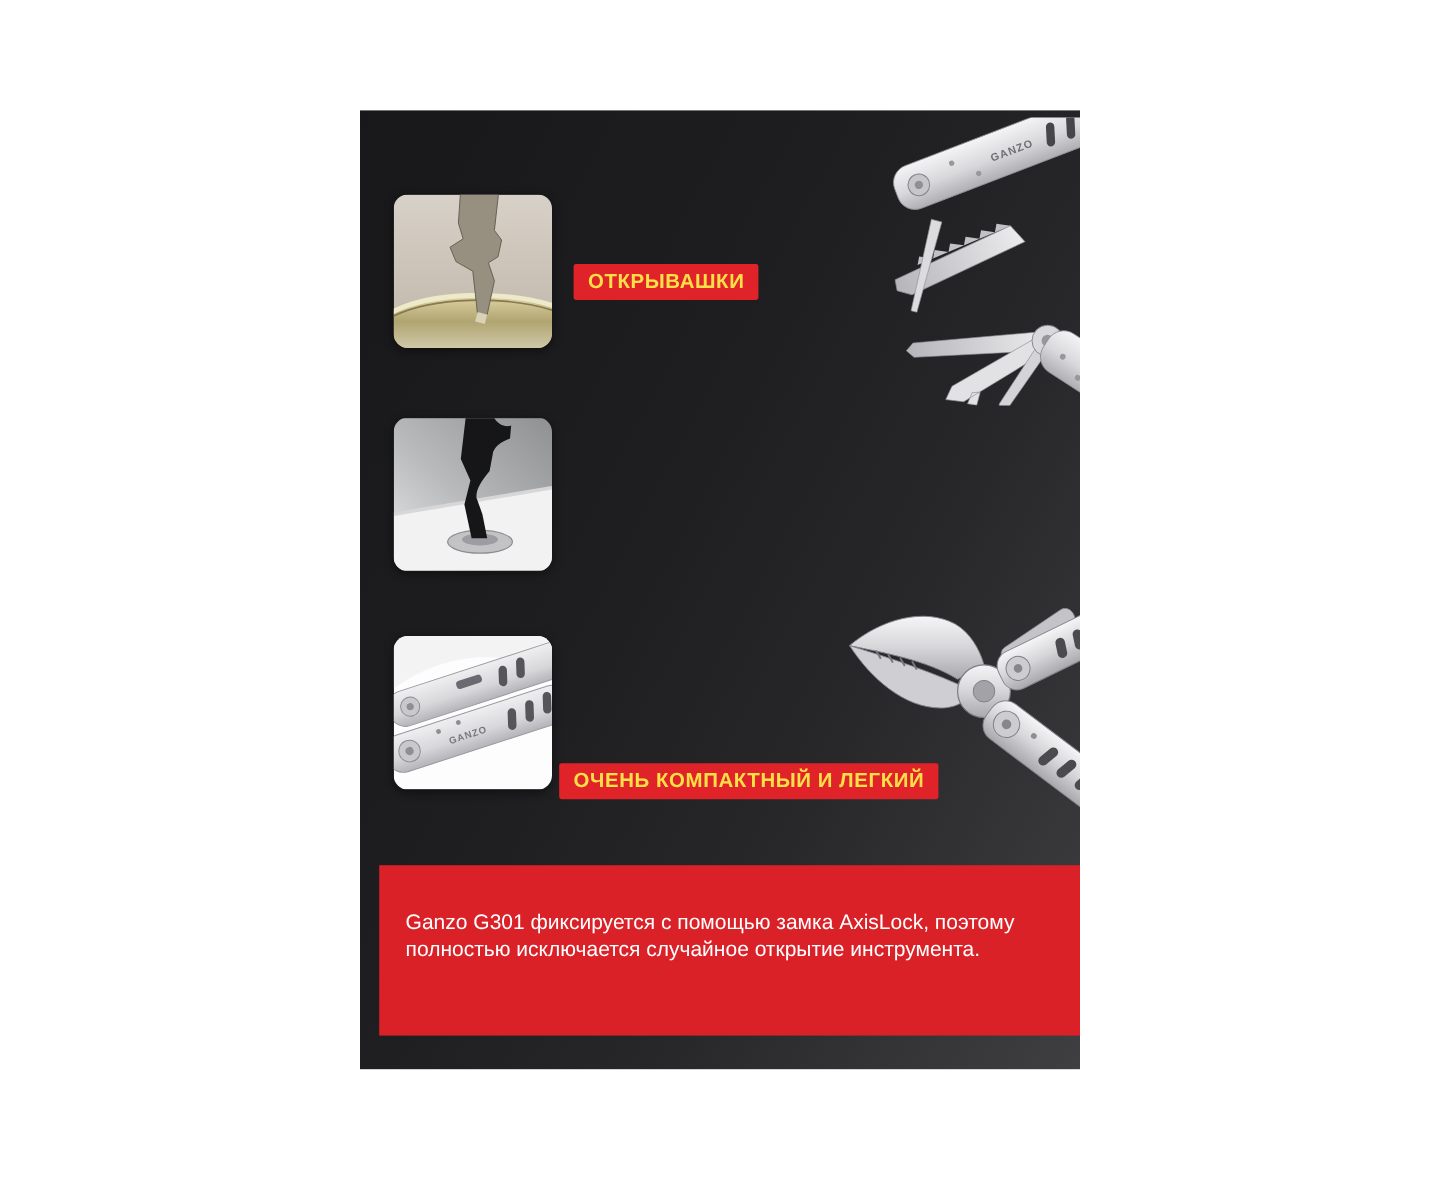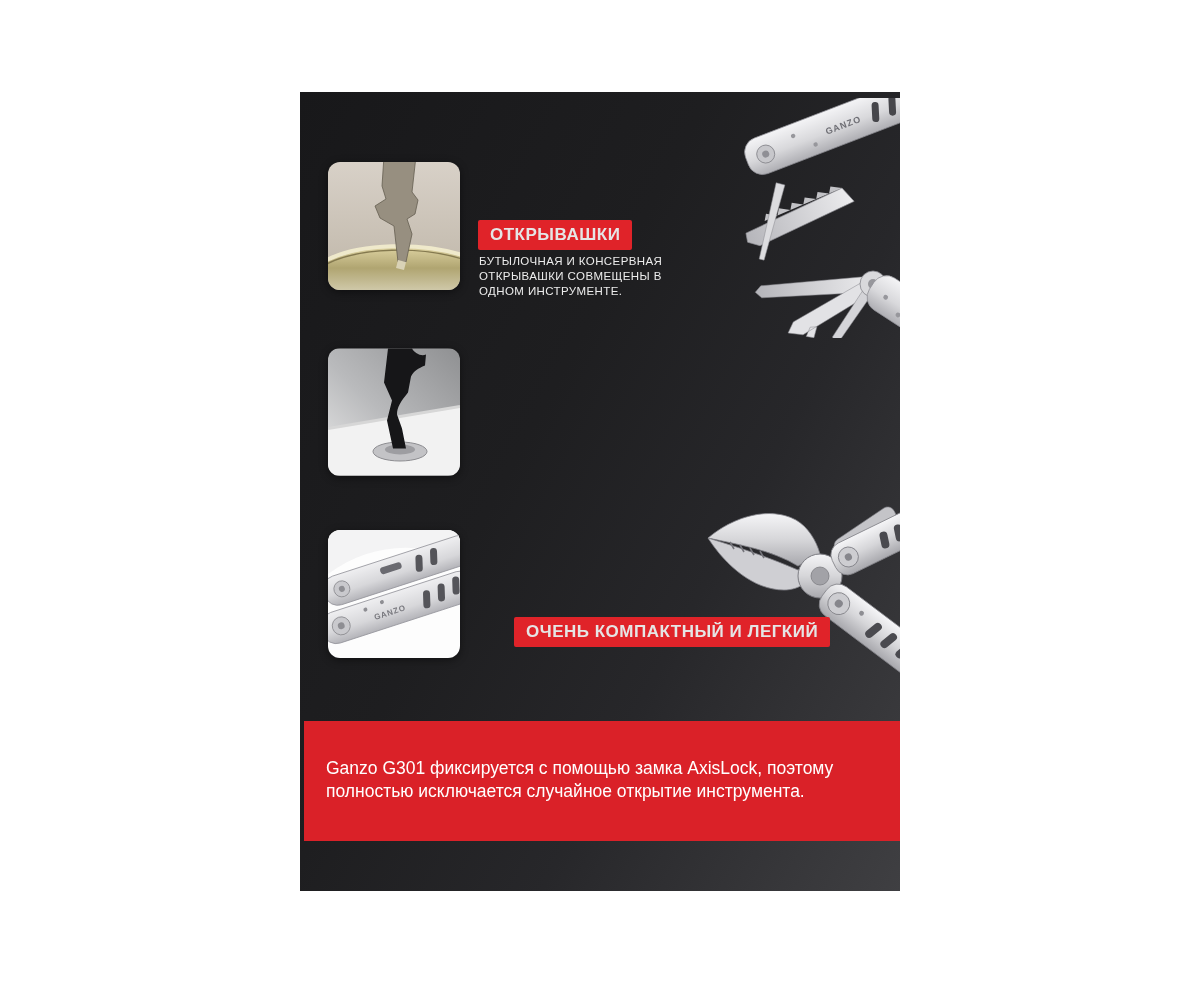--- a/index.html
+++ b/index.html
@@ -3,28 +3,28 @@
 <meta charset="utf-8">
 <style>
   html,body{margin:0;padding:0;background:#ffffff;}
   .page{position:relative;width:1200px;height:982px;background:#ffffff;overflow:hidden;
         font-family:"Liberation Sans", sans-serif;}
   .panel{position:absolute;left:300px;top:92px;width:600px;height:799px;overflow:hidden;
          background:linear-gradient(118deg,#18181a 0%,#1e1e20 40%,#27272a 65%,#3f3f42 100%);}
   .thumb{position:absolute;width:132px;height:128px;border-radius:12px;overflow:hidden;
          box-shadow:0 2px 8px rgba(0,0,0,.45);}
   .thumb svg{display:block;width:100%;height:100%;}
-  .badge{position:absolute;display:inline-block;background:#e02329;color:#e5e5e5;
+  .badge{position:absolute;display:inline-block;background:#e02329;color:#fde047;
          font-weight:bold;font-size:17px;letter-spacing:.5px;line-height:1;
          padding:6px 12px 7px 12px;border-radius:2px;white-space:nowrap;}
   .desc{position:absolute;color:#ececec;font-size:11.5px;line-height:1.32;
         letter-spacing:.4px;width:220px;}
   .photo{position:absolute;}
   .photo svg{display:block;}
-  .banner{position:absolute;left:4px;top:629px;width:600px;height:120px;background:#da2128;}
+  .banner{position:absolute;left:16px;top:629px;width:600px;height:142px;background:#da2128;}
   .banner-text{padding:36px 28px 0 22px;color:#ffffff;font-size:17.5px;line-height:23px;
                max-width:552px;}
 </style>
 </head>
 <body>
 
 <div class="page">
   <div class="panel">
 
     <div class="photo" style="right:0;top:6px;width:175px;height:240px;">
@@ -143,21 +143,20 @@
         </defs>
         <rect width="132" height="128" fill="url(#t1bg)"></rect>
         <path d="M-5,100 C30,80 96,80 137,94 L137,128 L-5,128 Z" fill="url(#rim)"></path>
         <path d="M-5,100 C30,80 96,80 137,94" fill="none" stroke="#efe9cb" stroke-width="4"></path>
         <path d="M-5,104 C30,84 96,84 137,98" fill="none" stroke="#84794f" stroke-width="1.4"></path>
         <path d="M56,-6 L88,-6 L84,30 L90,38 L87,52 L79,57 L84,72 L78,100 L70,100 L66,64 L52,56 L47,44 L58,37 L54,24 Z" fill="#978f80" stroke="#645e50" stroke-width="0.8"></path>
         <path d="M70,98 L78,100 L76,108 L68,106 Z" fill="#d9d2b6"></path>
       </svg>
     </div>
     <span class="badge" style="left:178px;top:128px;">ОТКРЫВАШКИ</span>
-    <div class="desc" style="left:179px;top:162px;">БУТЫЛОЧНАЯ И КОНСЕРВНАЯ ОТКРЫВАШКИ СОВМЕЩЕНЫ В ОДНОМ ИНСТРУМЕНТЕ.</div>
 
     <div class="thumb" style="left:28px;top:256px;">
       <svg viewBox="0 0 132 127">
         <defs>
           <linearGradient id="t2bg" x1="1" y1="0" x2="0" y2="1">
             <stop offset="0" stop-color="#8f9092"></stop>
               <stop offset="0.55" stop-color="#b9babc"></stop>
             <stop offset="1" stop-color="#e8e8e8"></stop>
           </linearGradient>
         </defs>
@@ -193,20 +192,20 @@
           <circle cx="6" cy="78" r="3.4" fill="#8e8e93"></circle>
           <rect x="92" y="70" width="7" height="18" rx="3.5" transform="rotate(16 95 79)" fill="#55555a"></rect>
           <rect x="108" y="68" width="7" height="18" rx="3.5" transform="rotate(16 111 77)" fill="#55555a"></rect>
           <rect x="124" y="66" width="7" height="18" rx="3.5" transform="rotate(16 127 75)" fill="#55555a"></rect>
           <text x="40" y="83" font-size="8" font-weight="bold" letter-spacing="0.8" fill="#77777d">GANZO</text>
           <circle cx="34" cy="70" r="2" fill="#8e8e93"></circle>
             <circle cx="52" cy="68" r="2" fill="#8e8e93"></circle>
         </g>
       </svg>
     </div>
-    <span class="badge" style="left:166px;top:525px;margin-left:48px;">ОЧЕНЬ КОМПАКТНЫЙ И ЛЕГКИЙ</span>
+    <span class="badge" style="left:166px;top:544px;">ОЧЕНЬ КОМПАКТНЫЙ И ЛЕГКИЙ</span>
 
     <div class="banner">
       <div class="banner-text">Ganzo G301 фиксируется с помощью замка AxisLock, поэтому полностью исключается случайное открытие инструмента.</div>
     </div>
 
   </div>
 </div>
 
 </body></html>

